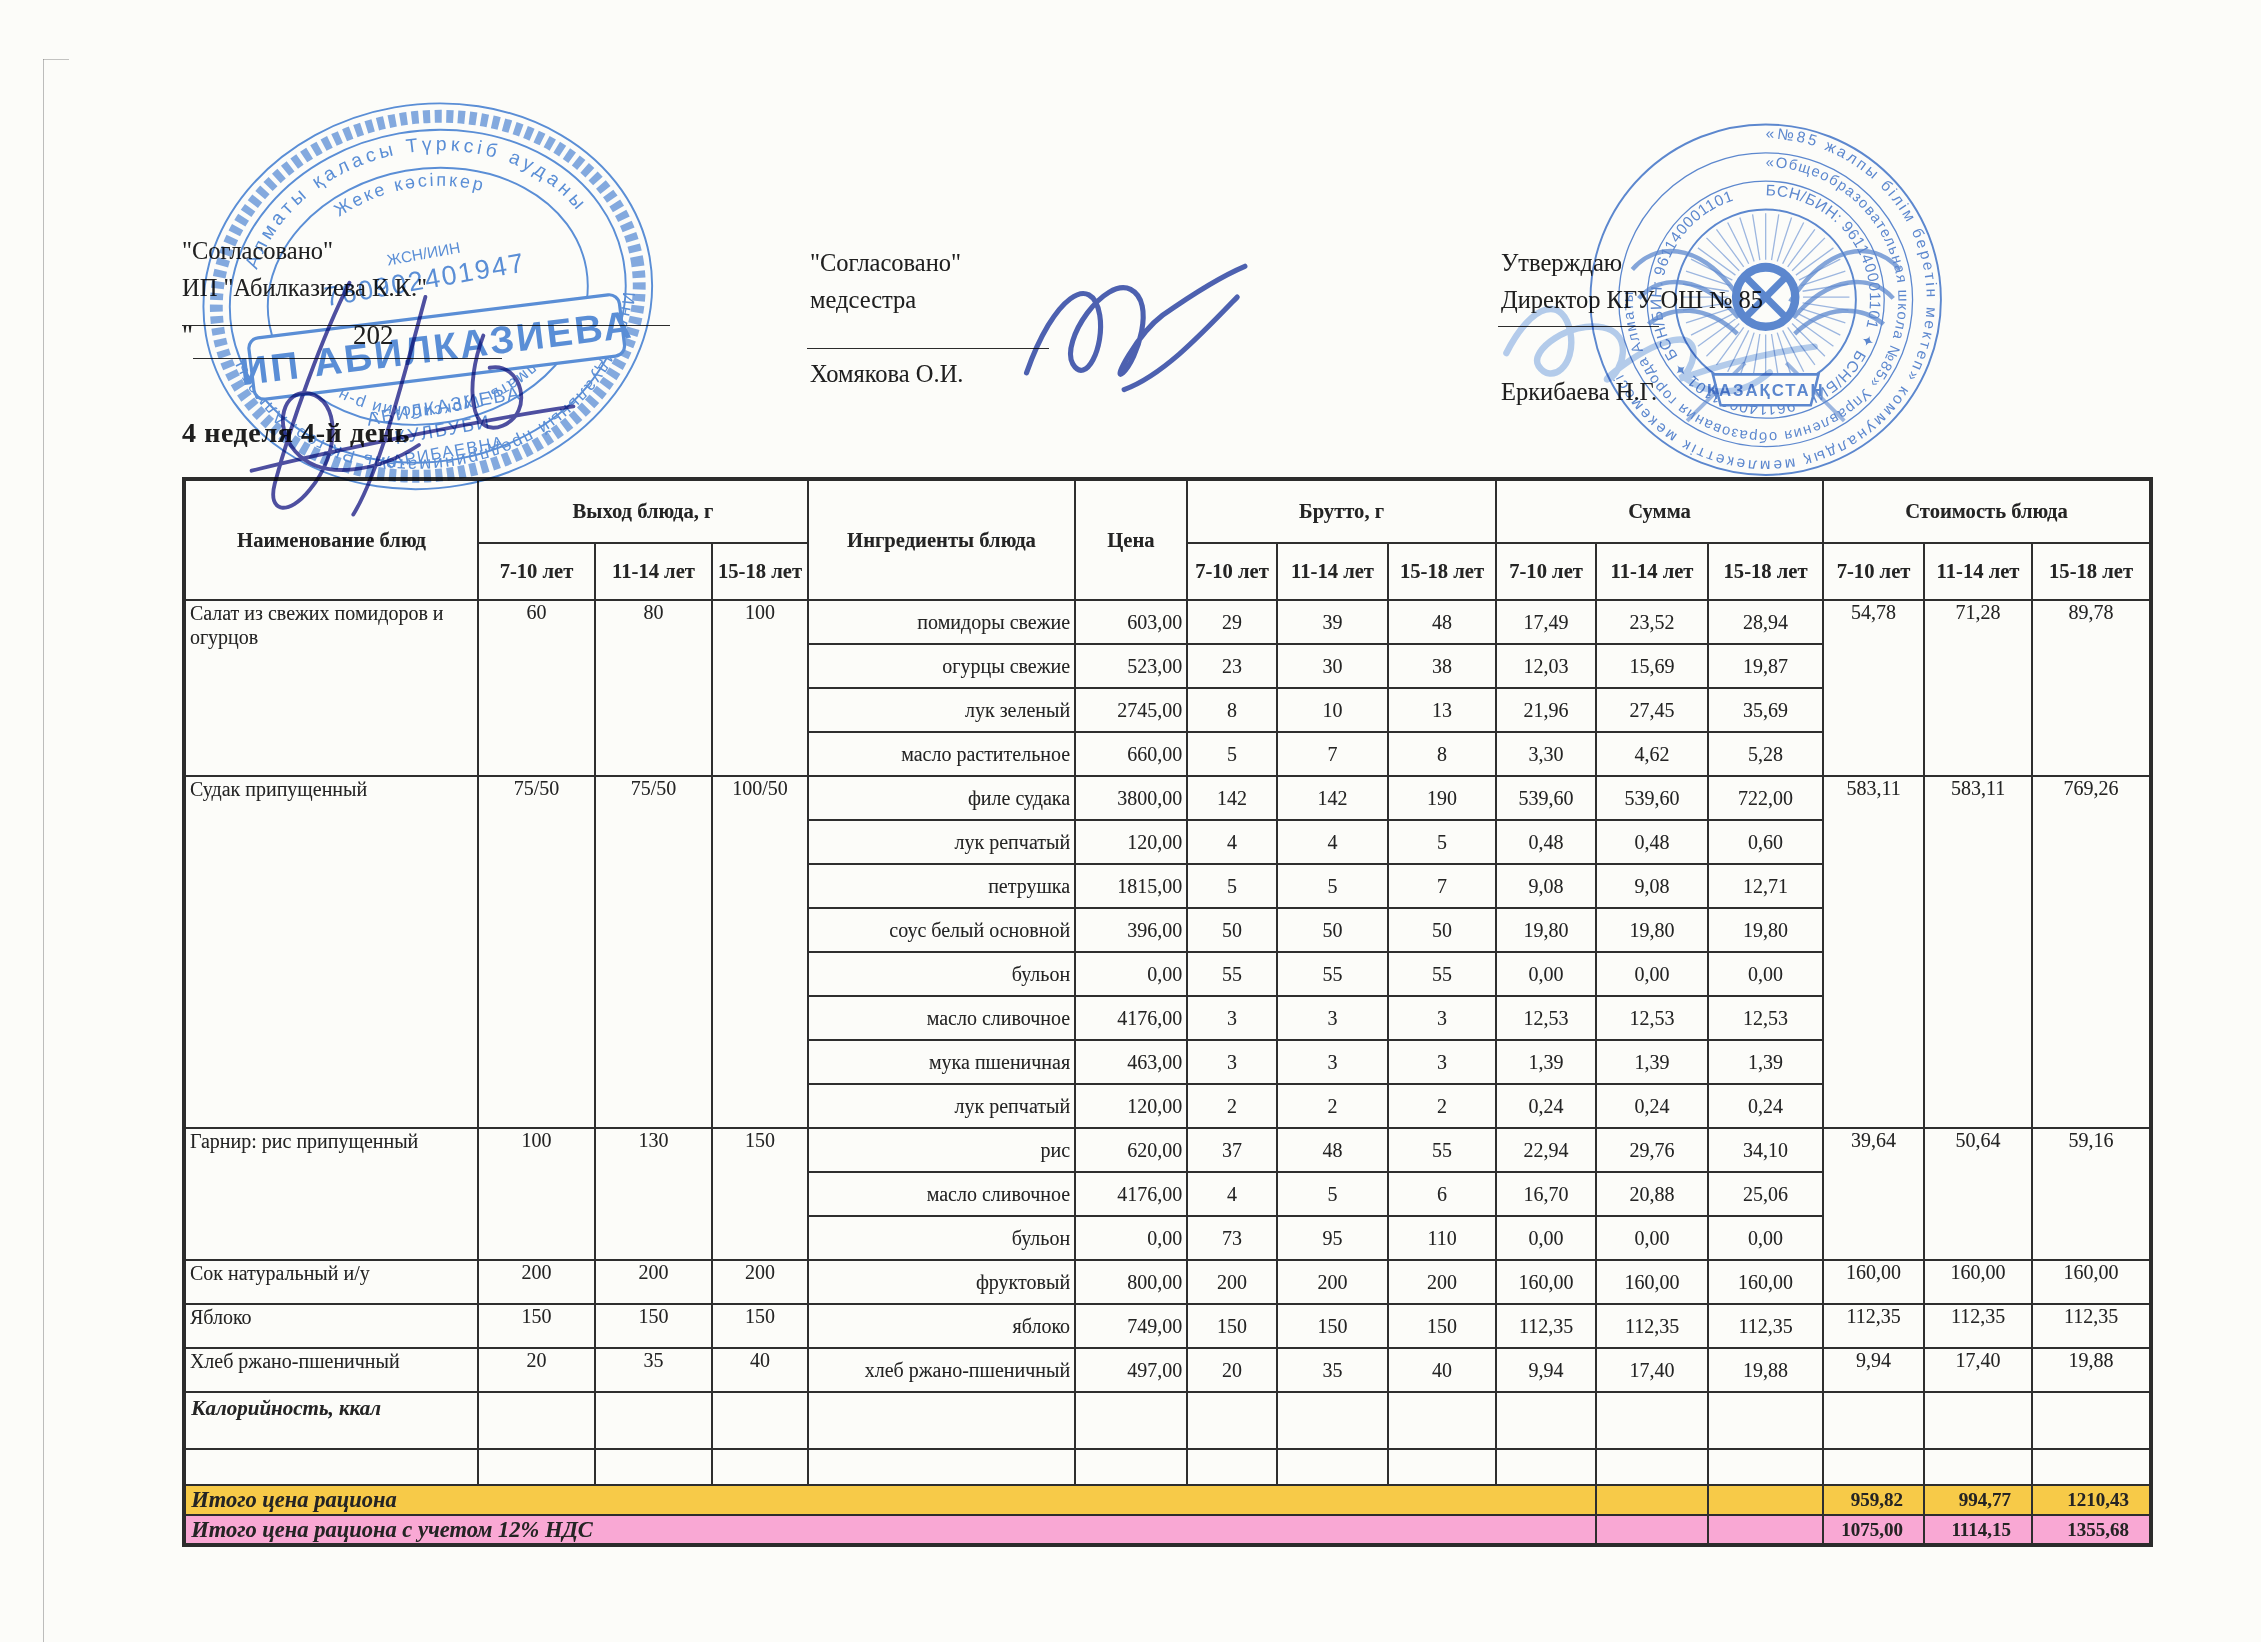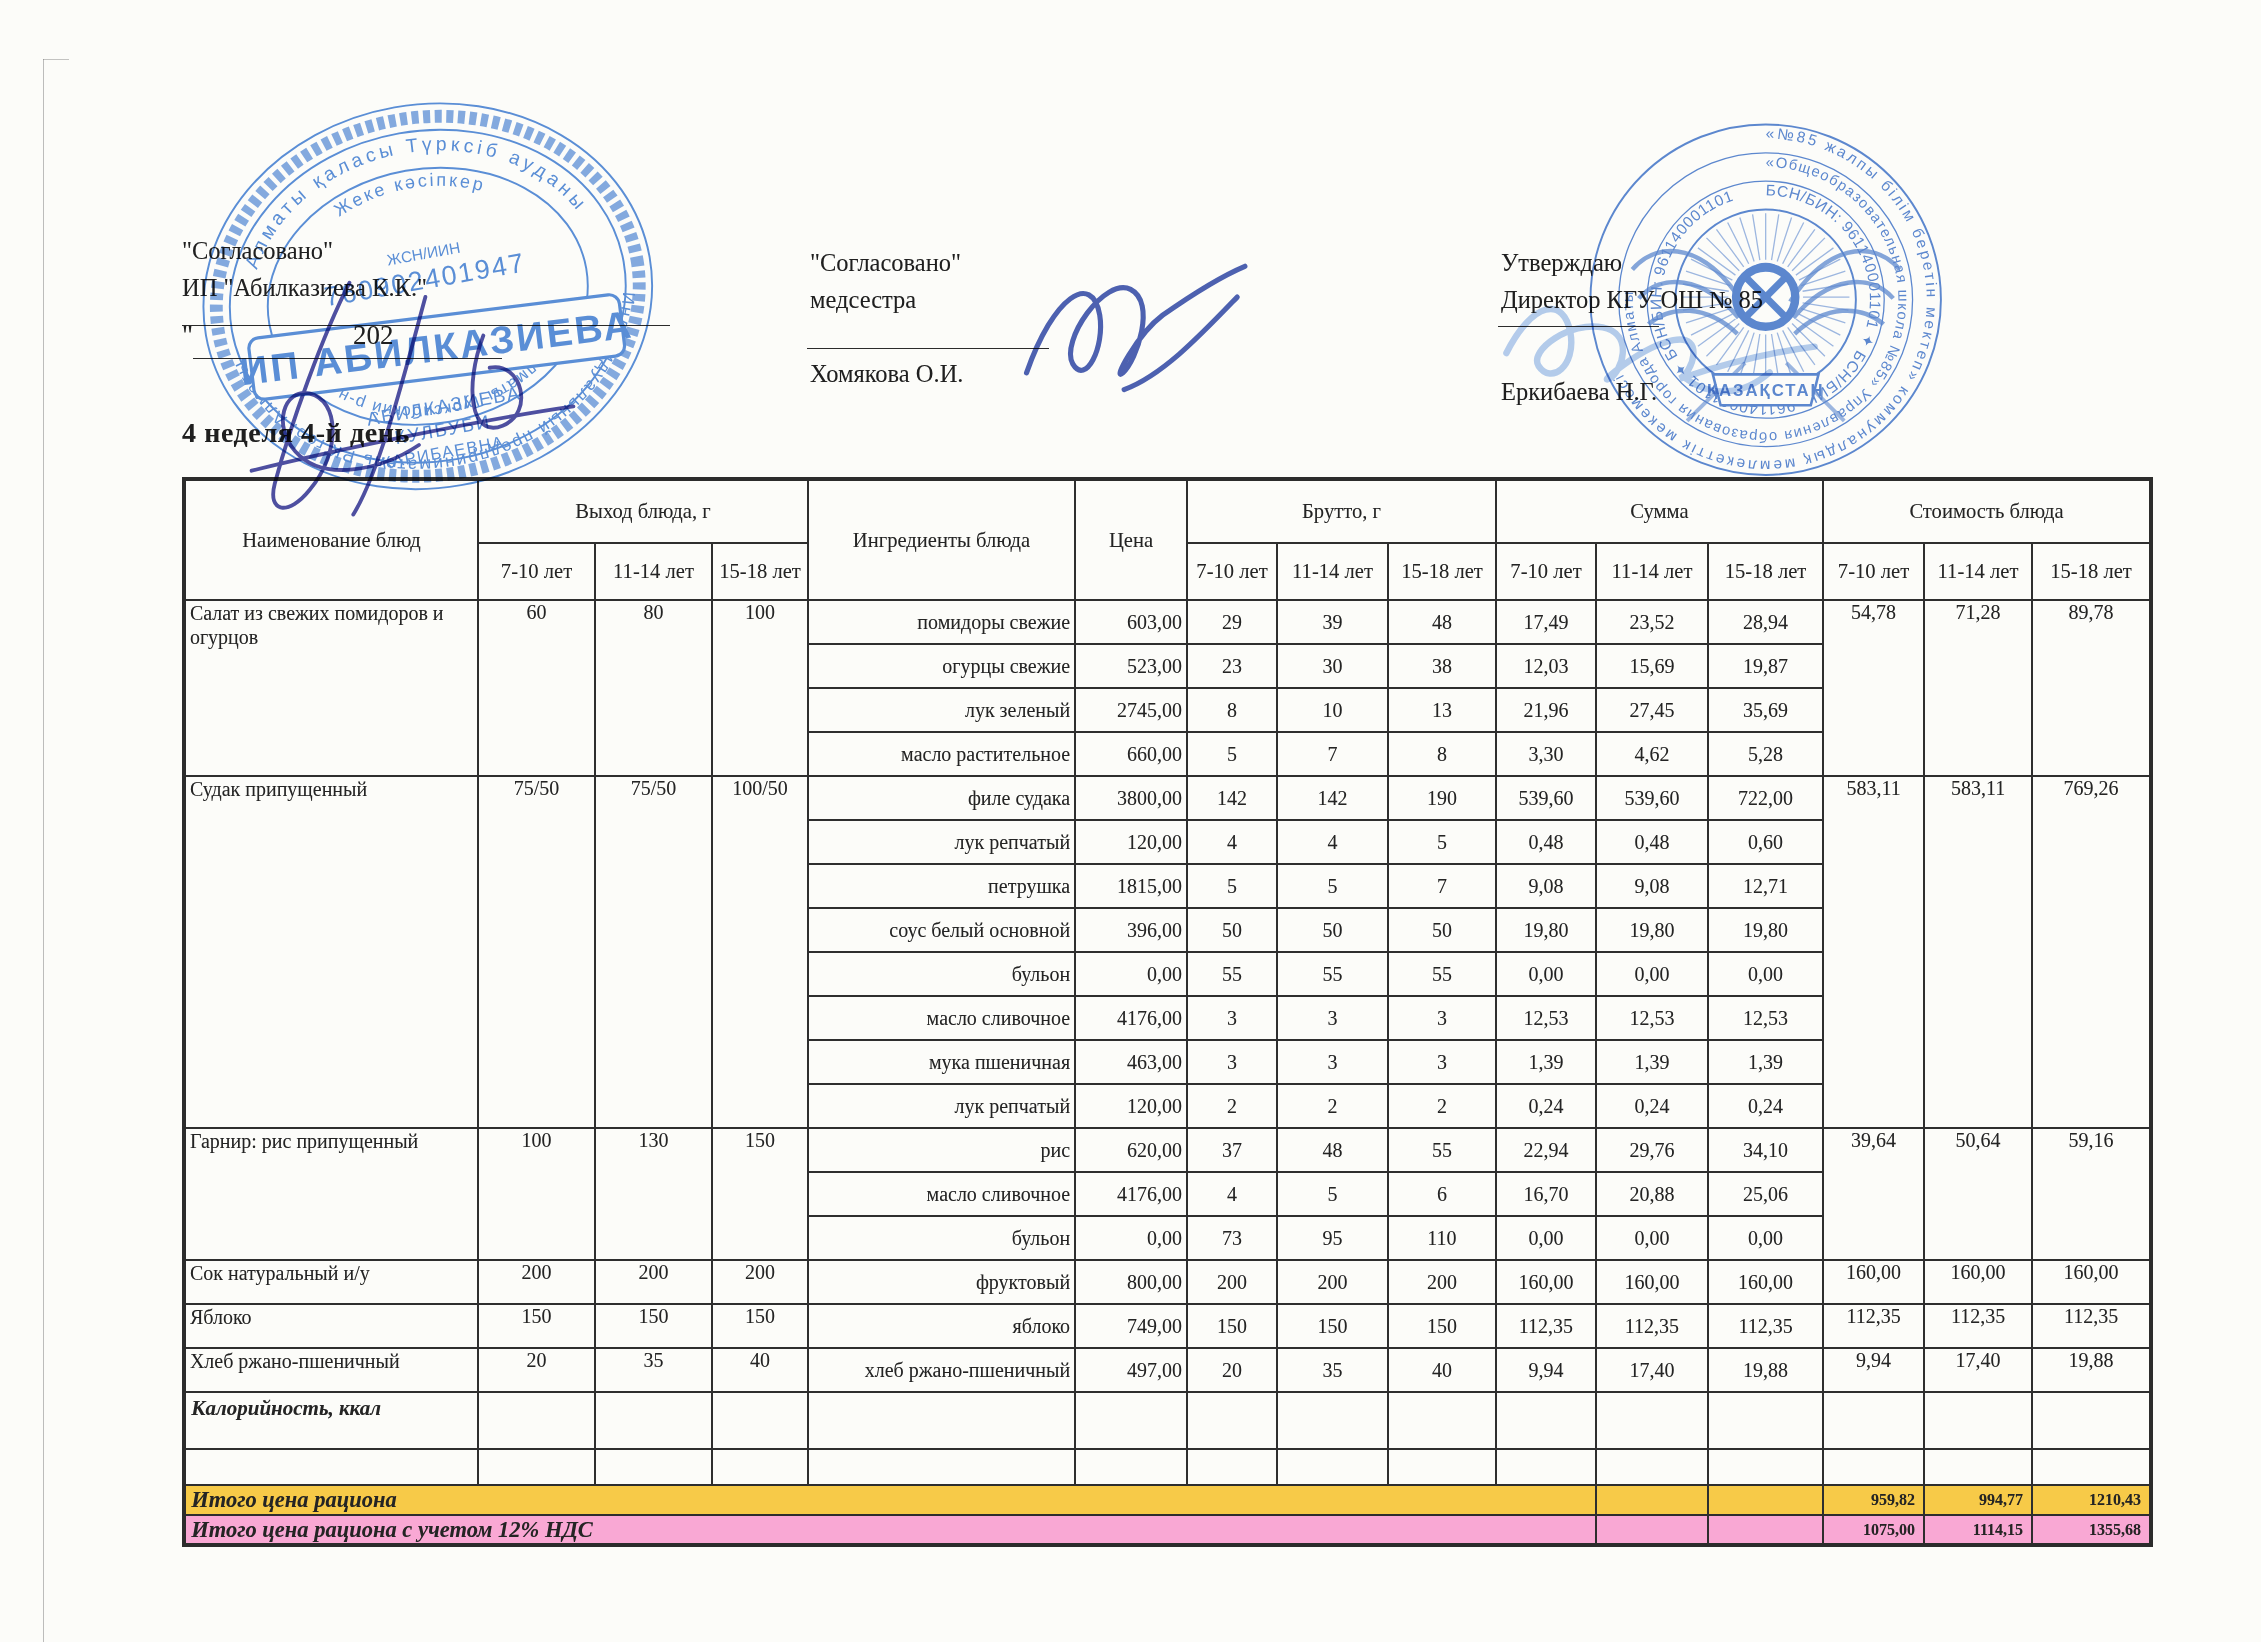--- a/index.html
+++ b/index.html
@@ -15,35 +15,35 @@
   .rule{border-bottom:1.9px solid #2b2b2b;height:0;}
   .datewrap{font-size:27px;}
   .week{font-size:28px;font-weight:bold;letter-spacing:0.6px;}
   
   .stamp{mix-blend-mode:multiply;opacity:.92;}
   .sig{mix-blend-mode:multiply;}
   
   table.menu{border-collapse:collapse;table-layout:fixed;width:1967px;color:#242424;
              border:4.5px solid #2c2c2c;background:transparent;}
   table.menu th,table.menu td{border:2.6px solid #2e2e2e;overflow:hidden;}
-  table.menu th{font-size:20.6px;font-weight:normal;padding:0 1px;text-align:center;margin-left:33px;}
+  table.menu th{font-size:20.6px;font-weight:bold;padding:0 1px;text-align:center;margin-left:33px;}
   table.menu td{font-size:20px;padding:0 3.9px;}
   tr.hdr1{height:64px;} tr.hdr2{height:57px;}
   tr.data{height:44px;}
   td.dish{text-align:left;vertical-align:top;line-height:1.22;padding:1.3px 3.9px 0 5.2px;}
   td.vy{text-align:center;vertical-align:top;padding-top:1.3px;}
   td.cost{text-align:center;vertical-align:top;padding-top:1.3px;}
   td.ing{text-align:right;padding-left:6.4px;white-space:nowrap;}
   td.price{text-align:right;padding-right:9px;}
   td.num{text-align:center;}
   tr.cal{height:57px;} tr.cal td.cal-label{font-weight:bold;font-size:21px;vertical-align:top;text-align:left;padding:2.6px 3.9px 0 5.2px;font-style:italic;}
   tr.spacer{height:36px;}
   tr.total{height:30px;}
   tr.total td.tlabel{font-weight:bold;font-style:italic;font-size:22.5px;text-align:left;padding-left:5.2px;white-space:nowrap;}
-  tr.total td.tval{font-weight:bold;font-size:16px;text-align:right;padding-right:8px;}
+  tr.total td.tval{font-weight:bold;font-size:19px;text-align:right;padding-right:20px;}
   .soft{text-shadow:0 0 0.6px rgba(50,50,50,.25);}
 </style>
 </head>
 <body>
 
 <div class="abs fold-line"></div>
 <div class="abs fold-stub"></div>
 
 <div class="abs appr soft" style="left:182px;top:233px;">
   <div>"Согласовано"</div>

